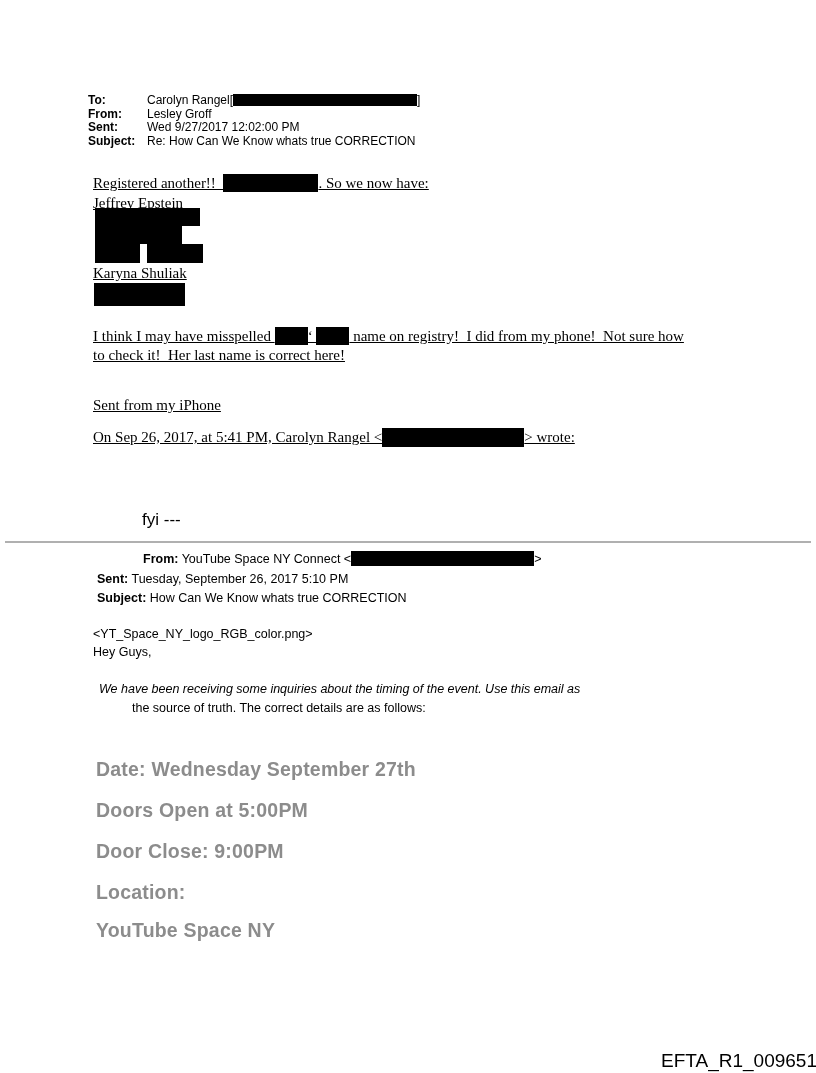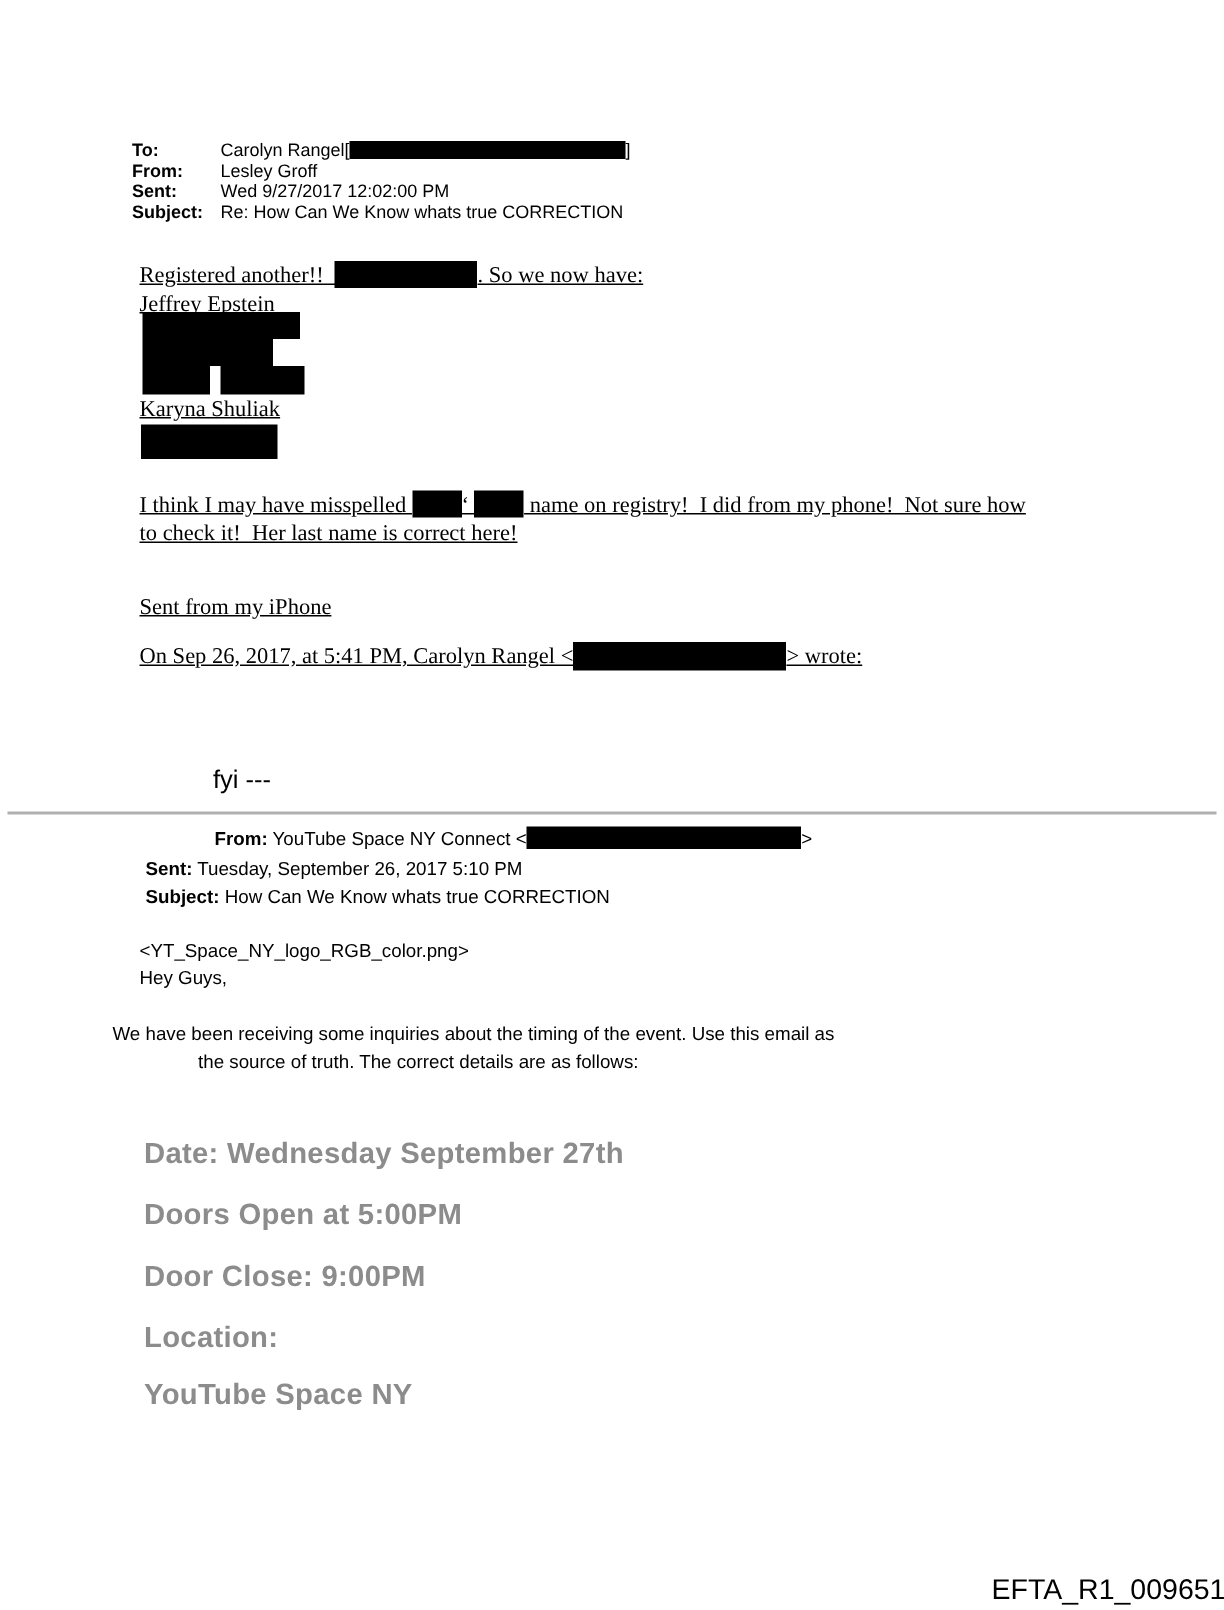--- a/index.html
+++ b/index.html
@@ -94,21 +94,21 @@
   <div class="divider"></div>
 
   <div class="fwd" style="left:143px; top:551px;"><b class="lbl t">From:</b><span class="t"> YouTube Space NY Connect &lt;</span><span class="bar-inline bar-fwd-from"></span><span class="t">&gt;</span></div>
 
   <div class="fwd" style="left:97px; top:571px;"><b class="lbl t">Sent:</b><span class="t"> Tuesday, September 26, 2017 5:10 PM</span></div>
 
   <div class="fwd" style="left:97px; top:590px;"><b class="lbl t">Subject:</b><span class="t"> How Can We Know whats true CORRECTION</span></div>
 
   <div class="fwd t" style="left:93px; top:626px;">&lt;YT_Space_NY_logo_RGB_color.png&gt;</div>
   <div class="fwd t" style="left:93px; top:644px;">Hey Guys,</div>
-  <div class="fwd t" style="left:75px; top:681px;">We have been receiving some inquiries about the timing of the event. Use this email as</div>
+  <div class="fwd t" style="left:99px; top:681px;font-style:italic;">We have been receiving some inquiries about the timing of the event. Use this email as</div>
   <div class="fwd t" style="left:132px; top:700px;">the source of truth. The correct details are as follows:</div>
 
   <div class="detail" style="top:757px;">Date: Wednesday September 27th</div>
   <div class="detail" style="top:798px;">Doors Open at 5:00PM</div>
   <div class="detail" style="top:839px;">Door Close: 9:00PM</div>
   <div class="detail" style="top:880px;">Location:</div>
   <div class="detail" style="top:918px;">YouTube Space NY</div>
 
   <div class="bates">EFTA_R1_00965194</div>
 

